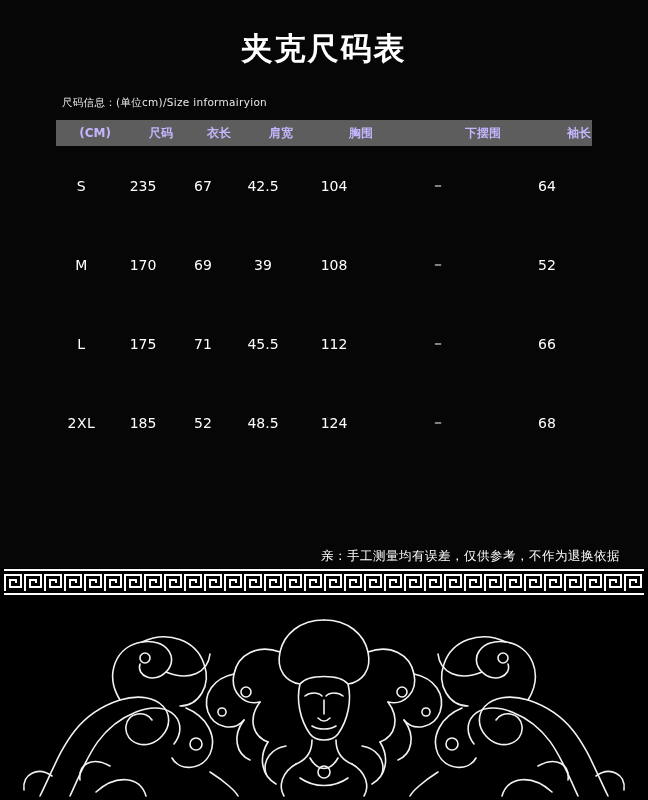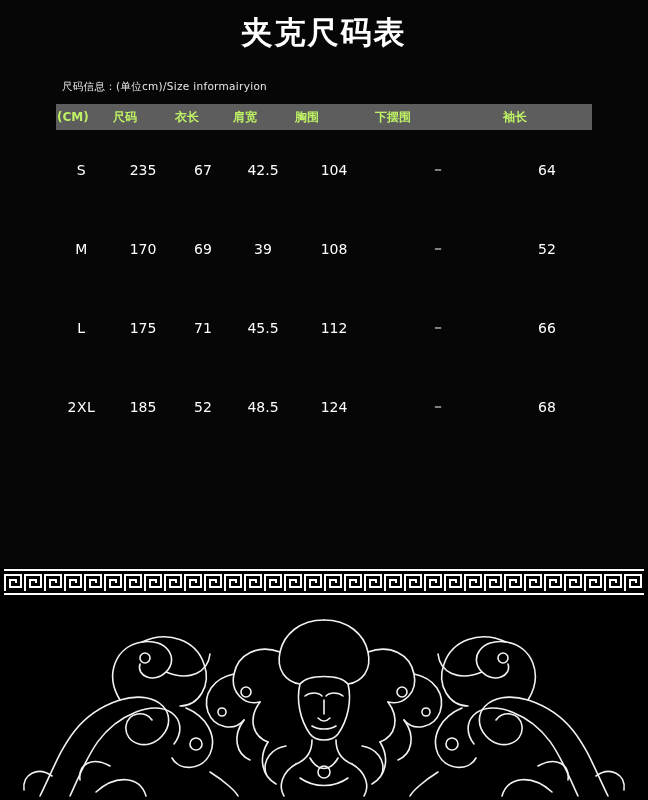--- a/index.html
+++ b/index.html
@@ -21,44 +21,44 @@
     background: #060606;
     position: relative;
     overflow: hidden;
   }
   .title {
     text-align: center;
     font-size: 31px;
     font-weight: bold;
     letter-spacing: 2px;
     color: #ffffff;
-    padding-top: 12px;
+    padding-top: 28px;
     font-family: "DejaVu Sans", sans-serif;
   }
   .subnote {
     margin-top: 26px;
     margin-left: 62px;
     font-size: 10.5px;
     color: #e8e8e8;
     letter-spacing: 0.3px;
     font-family: "DejaVu Sans", sans-serif;
   }
   table.size-table {
     border-collapse: collapse;
     margin: 10px auto 0 auto;
     width: 536px;
     table-layout: fixed;
   }
   table.size-table thead th {
     background: #5d5d5d;
-    color: #bef264;
+    color: #c4b5fd;
     font-size: 12px;
     font-weight: bold;
     height: 24px;
-    text-align: left;
+    text-align: right;
     font-family: "DejaVu Sans", sans-serif;
     border: none;
   }
   table.size-table tbody td {
     height: 77px;
     text-align: center;
     vertical-align: middle;
     color: #ffffff;
     font-size: 14px;
     font-family: "DejaVu Sans", sans-serif;
@@ -191,20 +191,21 @@
         <td>185</td>
         <td>52</td>
         <td>48.5</td>
         <td>124</td>
         <td class="dash">－</td>
         <td>68</td>
       </tr>
     </tbody>
   </table>
 
+  <div class="footnote">亲：手工测量均有误差，仅供参考，不作为退换依据</div>
 
   <div class="band">
     <div class="rule top"></div>
     <div class="rule bottom"></div>
     <svg class="meander" viewBox="0 0 640 20" preserveAspectRatio="none">
       <defs>
         <pattern id="greekkey" x="0" y="0" width="20" height="20" patternUnits="userSpaceOnUse">
           <g fill="none" stroke="#ffffff" stroke-width="2">
             <path d="M1,19 L1,3 L17,3 L17,15 L6,15 L6,8 L12,8 L12,11"></path>
           </g>

